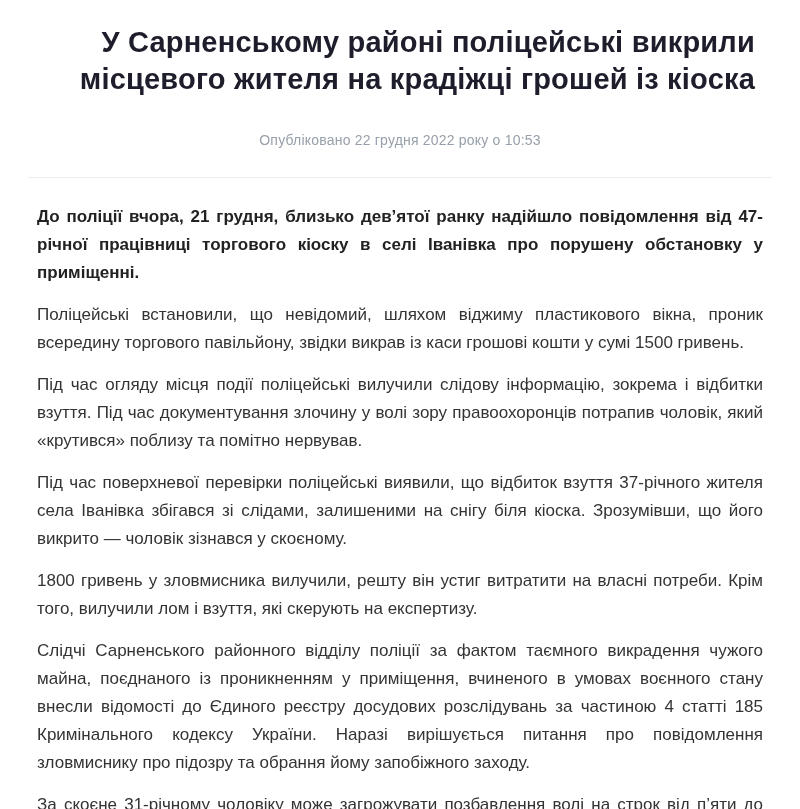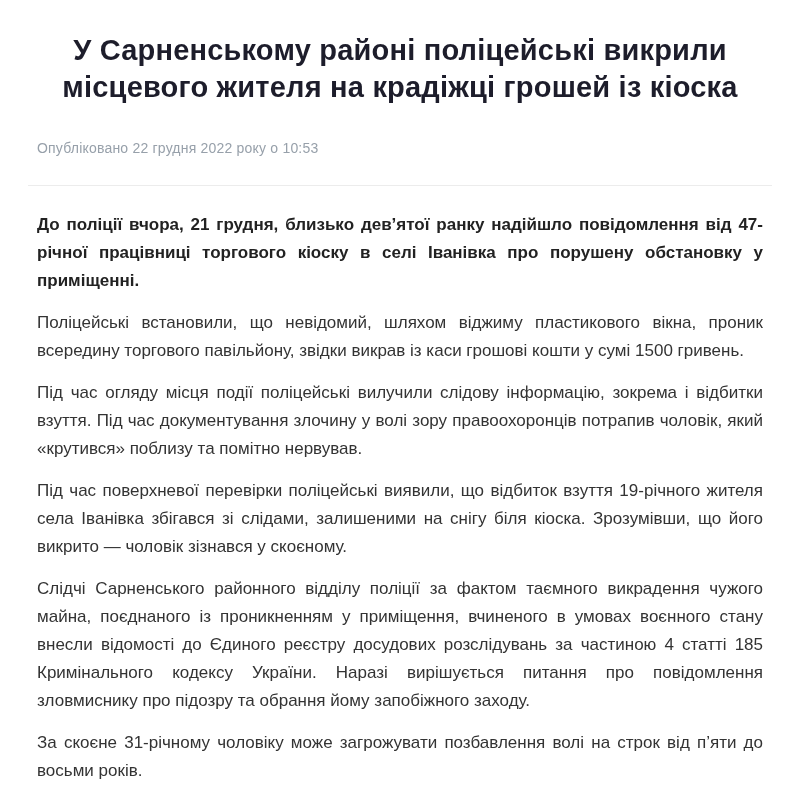--- a/index.html
+++ b/index.html
@@ -11,31 +11,32 @@
     width: 800px;
     min-height: 809px;
     font-family: "Liberation Sans", sans-serif;
     -webkit-font-smoothing: antialiased;
   }
   .page {
     padding: 16px 37px 10px 37px;
     box-sizing: border-box;
   }
   .article-title {
-    margin: 16px auto;
+    margin: 8px auto;
     max-width: 710px;
-    text-align: center;
+    text-align: right;
     font-size: 29px;
     line-height: 37px;
     font-weight: 700;
     color: #1d1d2b;
     letter-spacing: 0.2px;
   }
   .publish-date {
     margin-top: 34px;
+    text-align: center;
     font-size: 14px;
     font-weight: 400;
     color: #97a0aa;
     letter-spacing: 0.2px;
   }
   .divider {
     border: none;
     border-top: 1px solid #ececec;
     height: 0;
     margin: 29px -9px 0 -9px; 
@@ -67,19 +68,20 @@
     <h1 class="article-title">У Сарненському районі поліцейські викрили місцевого жителя на крадіжці грошей із кіоска</h1>
 
     <div class="publish-date">Опубліковано 22 грудня 2022 року о 10:53</div>
 
     <hr class="divider">
 
     <div class="article-body">
       <p class="lead">До поліції вчора, 21 грудня, близько дев’ятої ранку надійшло повідомлення від 47-річної працівниці торгового кіоску в селі Іванівка про порушену обстановку у приміщенні.</p>
       <p>Поліцейські встановили, що невідомий, шляхом віджиму пластикового вікна, проник всередину торгового павільйону, звідки викрав із каси грошові кошти у сумі 1500 гривень.</p>
       <p>Під час огляду місця події поліцейські вилучили слідову інформацію, зокрема і відбитки взуття. Під час документування злочину у волі зору правоохоронців потрапив чоловік, який «крутився» поблизу та помітно нервував.</p>
-      <p>Під час поверхневої перевірки поліцейські виявили, що відбиток взуття 19-річного жителя села Іванівка збігався зі слідами, залишеними на снігу біля кіоска. Зрозумівши, що його викрито — чоловік зізнався у скоєному.</p>
+      <p>Під час поверхневої перевірки поліцейські виявили, що відбиток взуття 37-річного жителя села Іванівка збігався зі слідами, залишеними на снігу біля кіоска. Зрозумівши, що його викрито — чоловік зізнався у скоєному.</p>
+      <p>1800 гривень у зловмисника вилучили, решту він устиг витратити на власні потреби. Крім того, вилучили лом і взуття, які скерують на експертизу.</p>
       <p>Слідчі Сарненського районного відділу поліції за фактом таємного викрадення чужого майна, поєднаного із проникненням у приміщення, вчиненого в умовах воєнного стану внесли відомості до Єдиного реєстру досудових розслідувань за частиною 4 статті 185 Кримінального кодексу України. Наразі вирішується питання про повідомлення зловмиснику про підозру та обрання йому запобіжного заходу.</p>
       <p>За скоєне 31-річному чоловіку може загрожувати позбавлення волі на строк від п’яти до восьми років.</p>
     </div>
 
   </article>
 </div>
 
 </body></html>

